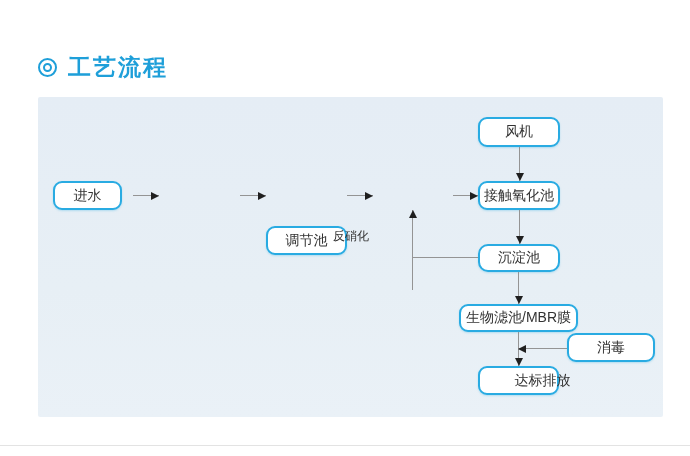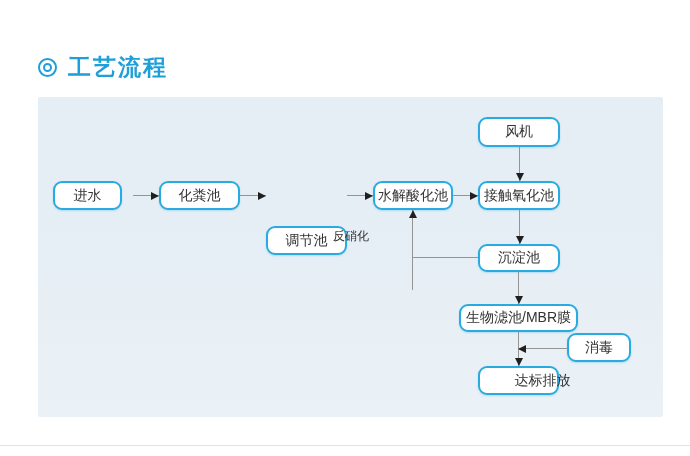--- a/index.html
+++ b/index.html
@@ -65,42 +65,36 @@
       <span class="bullet-inner"></span>
     </span>
   <h2 class="title">工艺流程</h2>
 </div>
 
 <div class="panel"></div>
 <div class="flowchart">
     <div class="node" style="left: 53px; top: 181px; width: 69px; height: 29px;">
       <span>进水</span>
     </div>
-    <div class="node" style="left: 159px; top: 181px; width: 81px; height: 29px;">
-      <span>化粪池</span>
-    </div>
     <div class="node" style="left: 266px; top: 181px; width: 81px; height: 29px; margin-top: 45px;">
       <span>调节池</span>
-    </div>
-    <div class="node" style="left: 373px; top: 181px; width: 80px; height: 29px;">
-      <span>水解酸化池</span>
     </div>
     <div class="node" style="left: 478px; top: 117px; width: 82px; height: 30px;">
       <span>风机</span>
     </div>
     <div class="node" style="left: 478px; top: 181px; width: 82px; height: 29px;">
       <span>接触氧化池</span>
     </div>
-    <div class="node" style="left: 478px; top: 244px; width: 82px; height: 28px;">
+    <div class="node" style="left: 478px; top: 244px; width: 82px; height: 28px; border-radius: 10px;">
       <span>沉淀池</span>
     </div>
     <div class="node" style="left: 459px; top: 304px; width: 119px; height: 28px;">
       <span>生物滤池/MBR膜</span>
     </div>
-    <div class="node" style="left: 567px; top: 333px; width: 64px; height: 29px;">
+    <div class="node" style="left: 567px; top: 333px; width: 88px; height: 29px;">
       <span>消毒</span>
     </div>
     <div class="node" style="left: 478px; top: 366px; width: 81px; height: 29px; padding-left: 48px;">
       <span>达标排放</span>
     </div>
     <div class="annotation" style="left: 333px; top: 229px; font-size: 12px;">反硝化</div>
     <div class="line" style="left: 133px; top: 195px; width: 26px; height: 1px;"></div>
     <div class="arrow right" style="left: 151px; top: 191.5px;"></div>
     <div class="line" style="left: 240px; top: 195px; width: 26px; height: 1px;"></div>
     <div class="arrow right" style="left: 258px; top: 191.5px;"></div>

